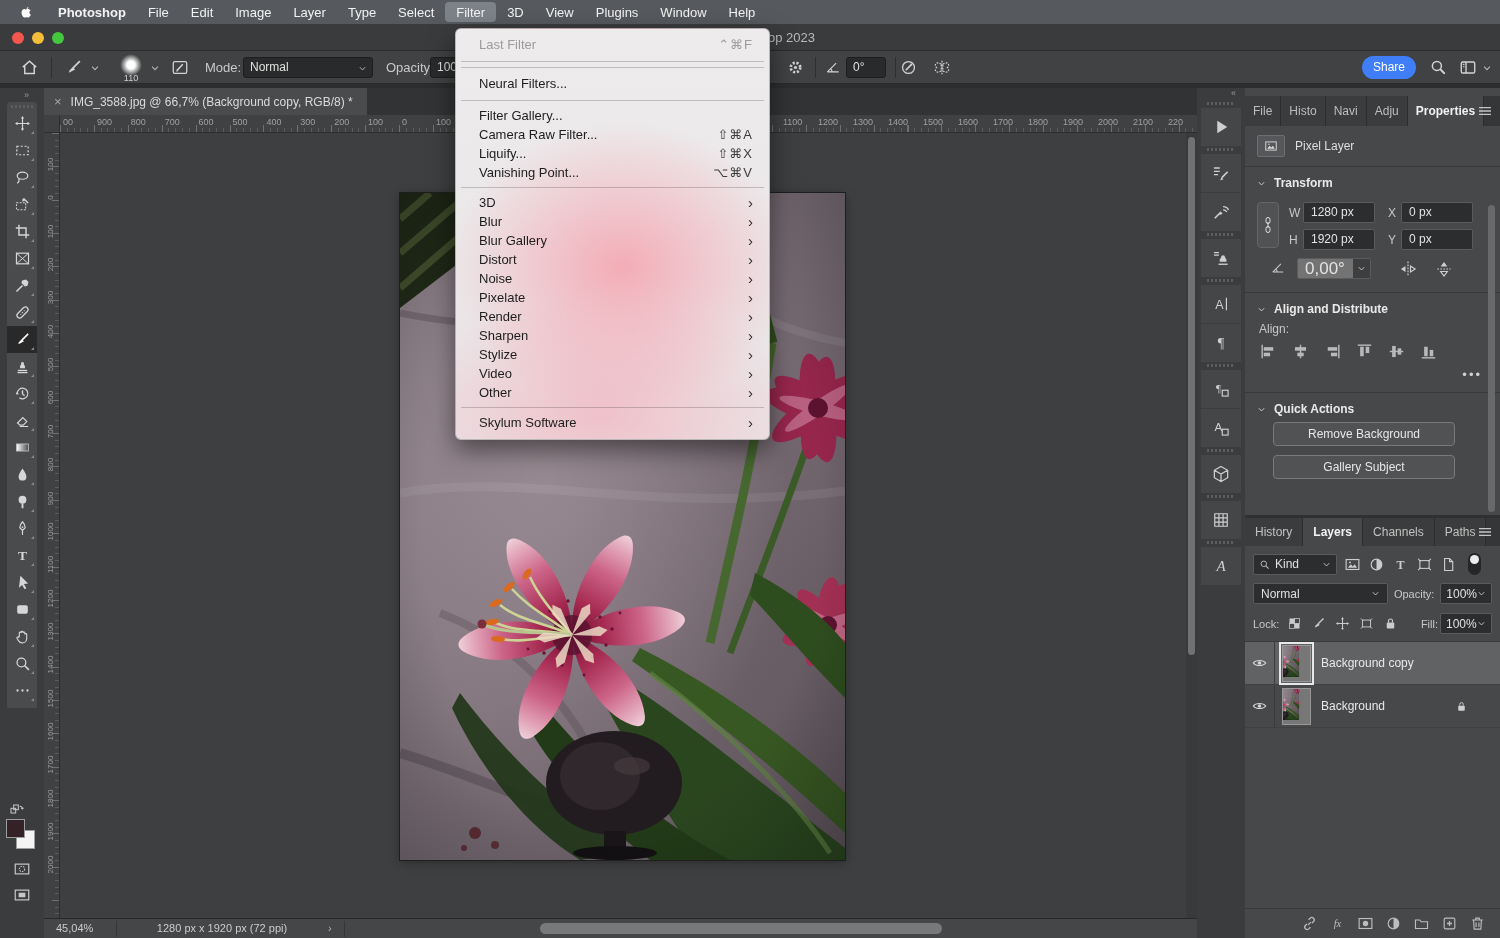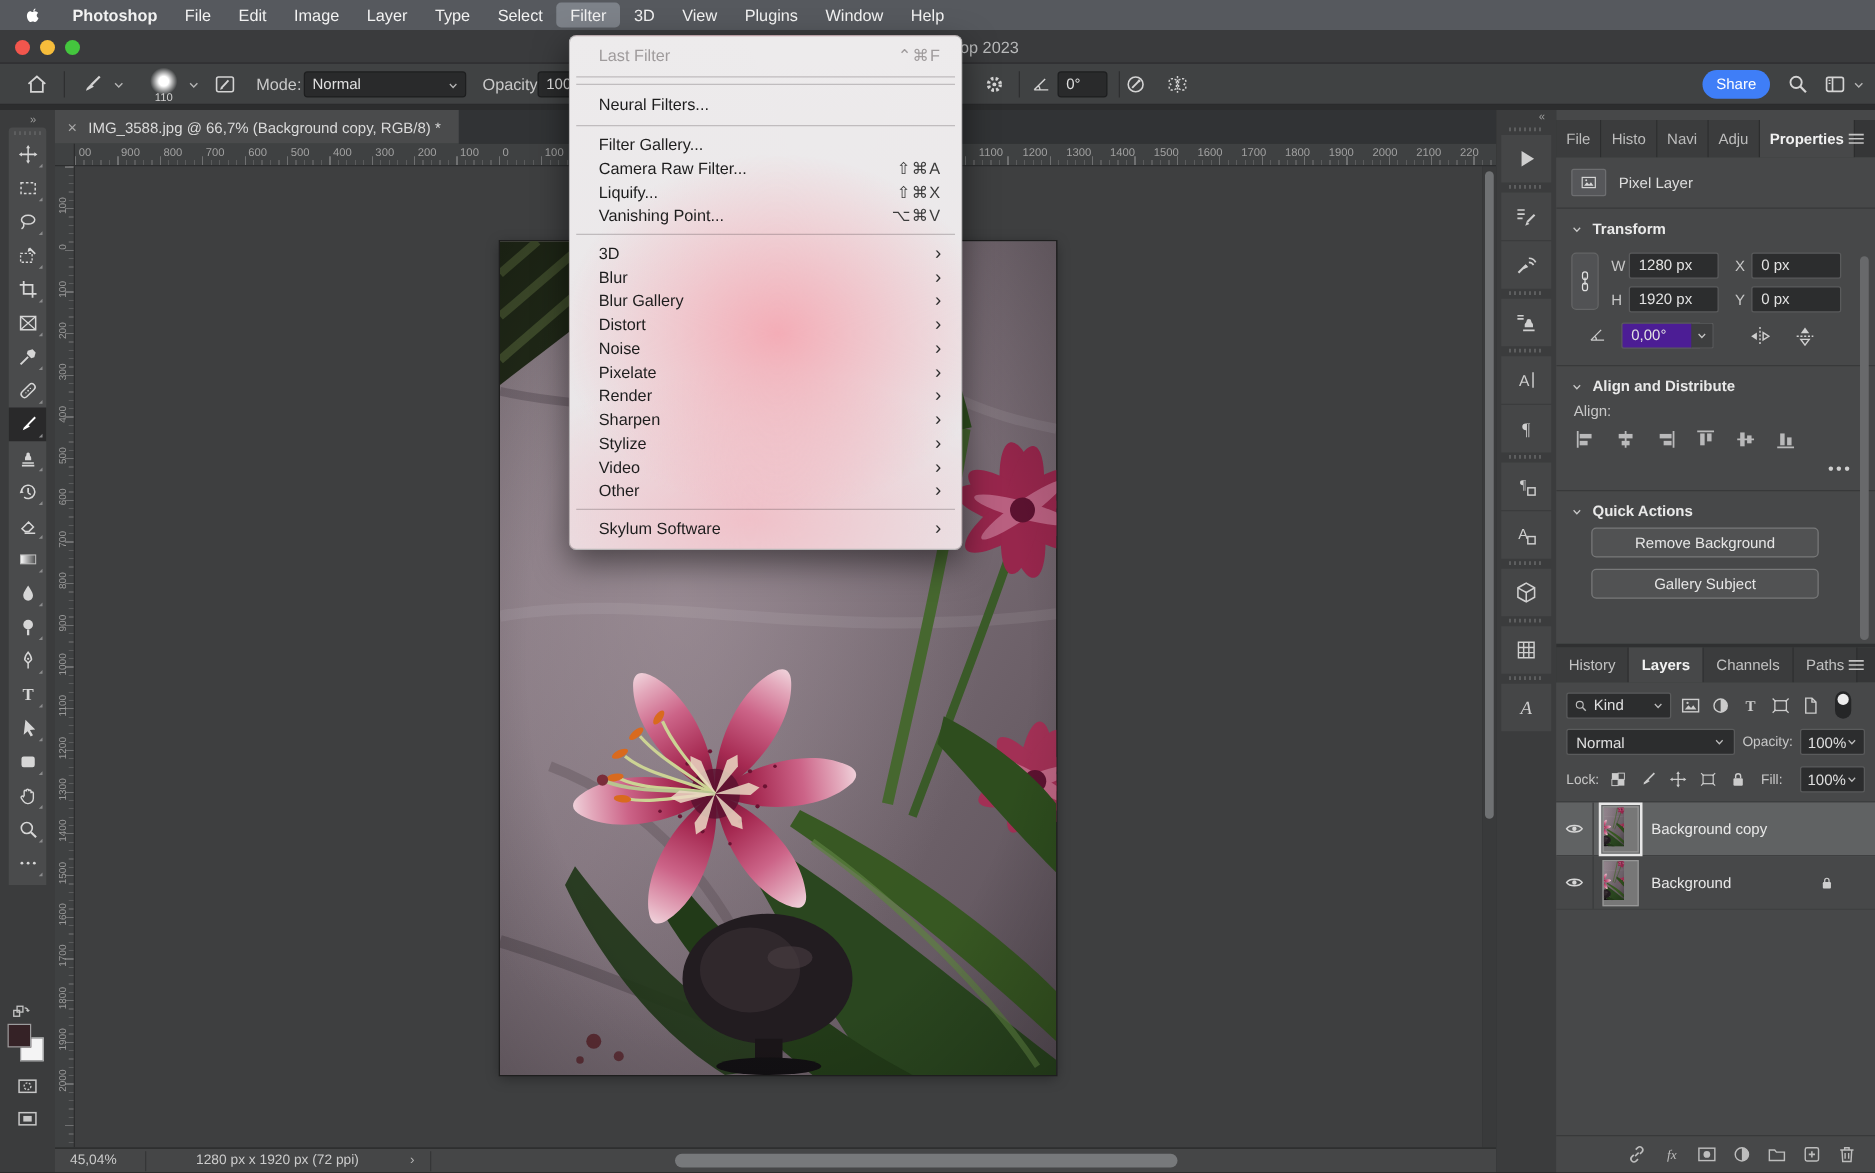--- a/index.html
+++ b/index.html
@@ -120,22 +120,22 @@
   .sechead .chev{width:9px;height:9px;margin-right:8px;color:#c9c9c9;}
   .tx-grid{position:relative;padding:2px 12px 8px 12px;height:96px;}
   .chainbtn{position:absolute;left:12px;top:6px;width:22px;height:46px;background:#515254;border:1px solid #646566;
             border-radius:4px;display:flex;align-items:center;justify-content:center;}
   .chainbtn svg{width:12px;height:18px;color:#e0e0e0;}
   .txl{position:absolute;font-size:12px;color:#c7c7c7;}
   .txf{position:absolute;width:72px;height:21px;background:#2c2d2e;border:1px solid #5a5b5c;border-radius:2px;
        font-size:12px;color:#e3e3e3;line-height:19px;padding:0 7px;}
   .anglerow{position:absolute;left:12px;top:62px;width:230px;height:24px;}
   .angleglyph{position:absolute;left:12px;top:3px;width:18px;height:14px;color:#c9c9c9;}
-  .anglefield{position:absolute;left:40px;top:0;width:63px;height:21px;background:#4c1d95;border:1px solid #5a5b5c;
-              border-radius:2px 0 0 2px;font-size:12px;color:#e3e3e3;line-height:19px;padding:0 7px;}
+  .anglefield{position:absolute;left:40px;top:0;width:63px;height:21px;background:#737373;border:1px solid #5a5b5c;
+              border-radius:2px 0 0 2px;font-size:17px;color:#e3e3e3;line-height:19px;padding:0 7px;}
   .anglechev{position:absolute;left:96px;top:0;width:18px;height:21px;background:#3d3e3f;border:1px solid #5a5b5c;border-left:none;
              border-radius:0 2px 2px 0;display:flex;align-items:center;justify-content:center;color:#c5c5c5;}
   .anglechev svg{width:9px;height:9px;}
   .flipbtn{position:absolute;top:1px;width:22px;height:20px;color:#cfcfcf;}
   .alignrow{display:flex;gap:13px;padding:4px 14px 2px;}
   .al-btn{width:19px;height:19px;color:#b9b9ba;}
   .aldots{text-align:right;padding:4px 18px 10px;color:#cfcfcf;font-size:13px;letter-spacing:2px;}
   .qbtn{display:block;width:182px;margin:0 0 9px 28px;height:24px;background:#515253;border:1px solid #78797a;
         border-radius:4px;color:#e6e6e6;font-size:12px;text-align:center;line-height:22px;}
   .props-scroll{position:absolute;right:5px;top:117px;width:7px;height:307px;border-radius:4px;background:#68696b;}
@@ -157,21 +157,21 @@
   .lrow2{display:flex;align-items:center;padding:3px 8px 5px;gap:6px;}
   .blendsel{display:flex;align-items:center;width:155px;height:21px;background:#2c2d2e;border:1px solid #5a5b5c;border-radius:2px;
             font-size:12px;color:#e0e0e0;padding:0 7px;}
   .blendsel svg{margin-left:auto;width:9px;height:9px;color:#bdbdbd;}
   .small-label{font-size:11px;color:#c7c7c7;}
   .pctsel{display:flex;align-items:center;width:52px;height:21px;background:#2c2d2e;border:1px solid #5a5b5c;border-radius:2px;
           font-size:12px;color:#e0e0e0;padding:0 5px;}
   .pctsel svg{margin-left:auto;width:9px;height:9px;color:#bdbdbd;}
   .lrow3{display:flex;align-items:center;padding:4px 8px 7px;gap:8px;border-bottom:1px solid #3a3b3c;}
   .lockic{width:15px;height:15px;color:#cccccc;}
-  .lrow3 .fillwrap{margin-left:auto;display:flex;align-items:center;gap:14px;}
+  .lrow3 .fillwrap{margin-left:auto;display:flex;align-items:center;gap:2px;}
   .layerrow{position:relative;height:43px;display:flex;align-items:center;border-bottom:1px solid #3f4041;}
   .layerrow.sel{background:#606263;}
   .eyecol{width:30px;align-self:stretch;border-right:1px solid #3a3b3c;display:flex;align-items:center;justify-content:center;}
   .eyecol svg{width:15px;height:10px;color:#d6d6d6;}
   .lthumb{width:29px;height:37px;margin:0 10px 0 7px;border:1px solid #979797;overflow:hidden;background:#777;}
   .layerrow.sel .lthumb{outline:2px solid #e8e8e8;outline-offset:1px;}
   .lname{font-size:12px;color:#e8e8e8;}
   .llock{position:absolute;right:32px;top:14px;width:13px;height:15px;color:#cfcfcf;}
   .lbottom{position:absolute;left:0;bottom:0;width:255px;height:30px;border-top:1px solid #38393a;
            display:flex;align-items:center;justify-content:flex-end;gap:11px;padding-right:14px;}

